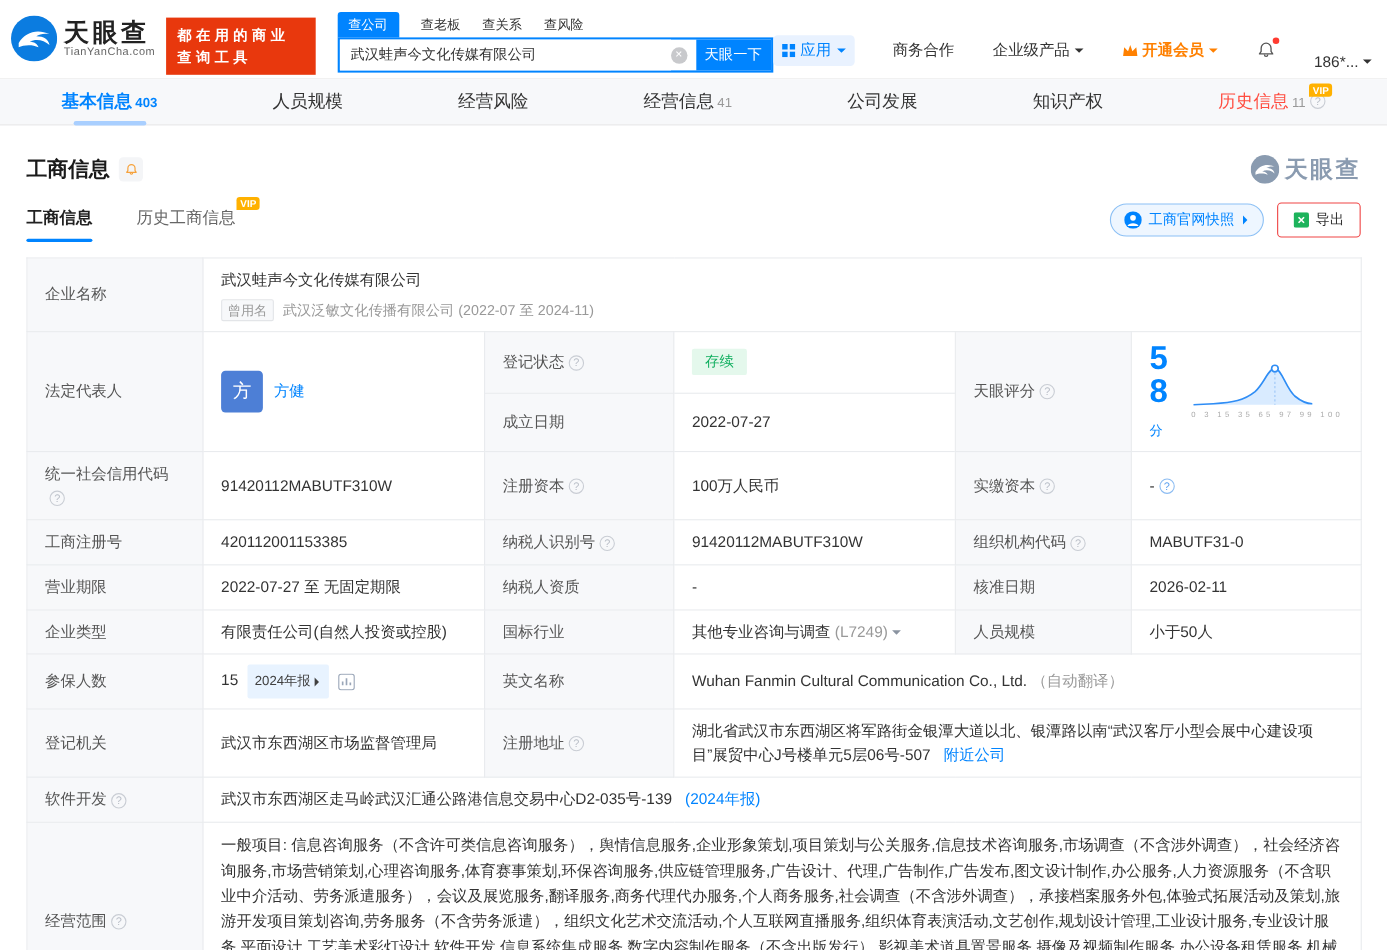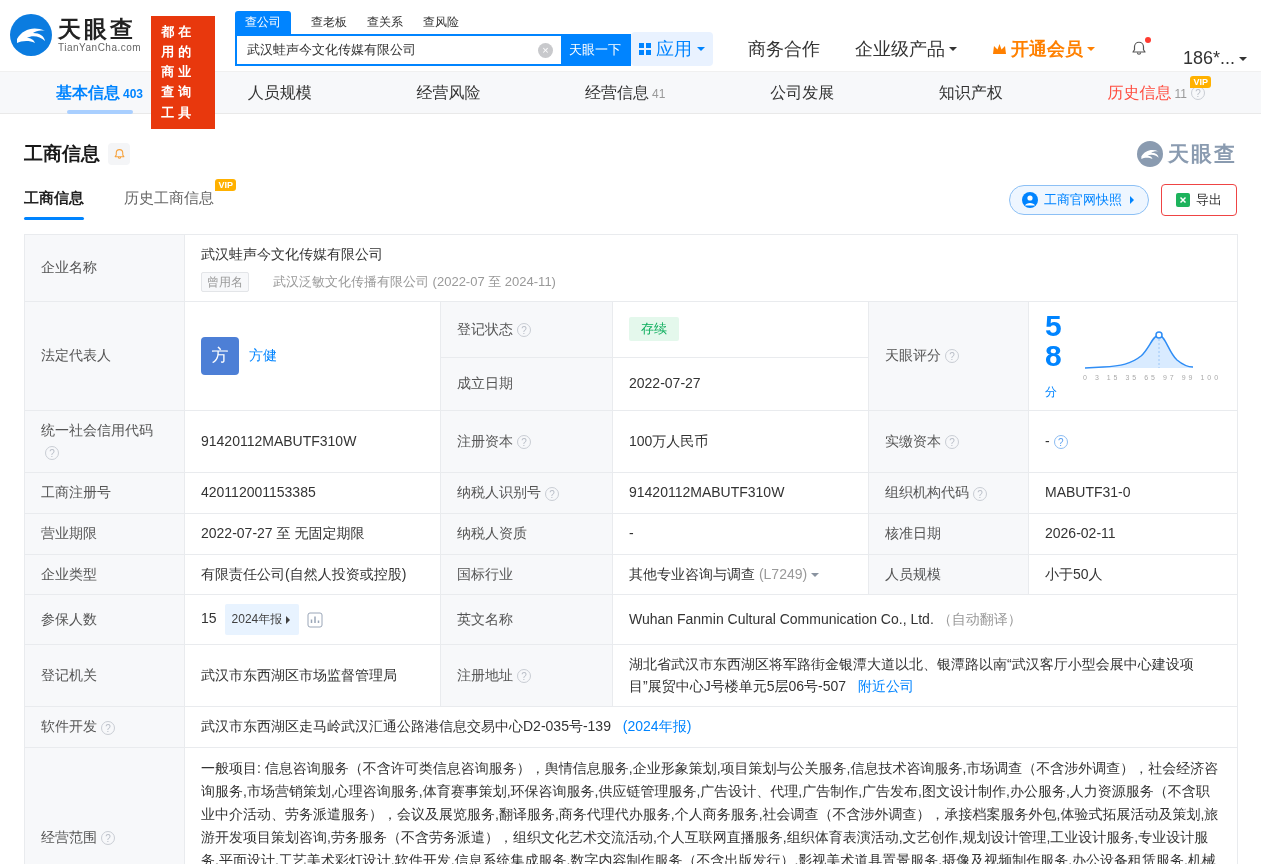--- a/index.html
+++ b/index.html
@@ -19,21 +19,21 @@
   .promo .l2 { font-size:12px; letter-spacing:1px; }
   .search-area { margin-left:20px; margin-top:2px; }
   .search-tabs { display:flex; align-items:flex-end; gap:20px; height:24px; font-size:12px; color:#333; }
   .search-tab { cursor:pointer; padding-bottom:3px; }
   .search-tab.active { background:#0084ff; color:#fff; padding:3px 10px 3px; border-radius:3px 3px 0 0; }
   .search-row { display:flex; border:2px solid #0084ff; width:396px; height:32px; background:#fff; }
   .search-input { flex:1; border:none; outline:none; padding:0 10px; font-size:13px; color:#333; font-family:inherit; }
   .clear-icon { width:15px; height:15px; border-radius:50%; background:#c8c9cc; color:#fff; font-size:11px; line-height:15px; text-align:center; align-self:center; margin-right:8px; cursor:pointer; }
   .clear-icon::before { content:"×"; }
   .search-btn { width:68px; background:#0084ff; color:#fff; border:none; font-size:13px; cursor:pointer; font-family:inherit; }
-  .top-menu { margin-left:auto; display:flex; align-items:center; gap:35px; margin-top:20px; font-size:18px; white-space:nowrap; }
+  .top-menu { margin-left:auto; display:flex; align-items:center; gap:35px; margin-top:20px; font-size:14px; white-space:nowrap; }
   .menu-apps { display:flex; align-items:center; gap:5px; background:#e9f2ff; color:#0084ff; padding:5px 8px; border-radius:4px; cursor:pointer; }
   .menu-item { color:#333; cursor:pointer; display:flex; align-items:center; gap:4px; }
   .menu-vip { color:#ff8000; cursor:pointer; display:flex; align-items:center; gap:4px; font-weight:bold; }
   .caret-down { display:inline-block; width:0; height:0; border:4px solid transparent; border-top-color:currentColor; transform:translateY(2px); }
   .bell-wrap { position:relative; cursor:pointer; display:flex; }
   .bell-dot { position:absolute; top:-3px; right:-3px; width:6px; height:6px; border-radius:50%; background:#ff3b30; }
   .user-phone { color:#333; display:flex; align-items:center; gap:4px; cursor:pointer;margin-top:20px; }
   
   .page-tabs { display:flex; align-items:center; justify-content:space-between; background:#f7f8fa; border-bottom:1px solid #e9e9e9; padding:0 56px; height:42px; }
   .page-tab { position:relative; height:42px; line-height:42px; font-size:16px; color:#333; cursor:pointer; white-space:nowrap; }
@@ -60,21 +60,21 @@
   .subtab .vip-tag { position:absolute; top:-10px; right:-22px; }
   .subtab-actions { margin-left:auto; display:flex; align-items:center; gap:12px; padding-bottom:8px; }
   .btn-snapshot { display:flex; align-items:center; gap:6px; background:#eef6ff; border:1px solid #8cc0f5; color:#0084ff; border-radius:16px; padding:5px 12px; font-size:13px; cursor:pointer; font-family:inherit; }
   .caret-right { display:inline-block; width:0; height:0; border:4px solid transparent; border-left-color:currentColor; transform:translateX(2px); }
   .btn-export { display:flex; align-items:center; gap:6px; background:#fff; border:1px solid #ef4444; color:#333; border-radius:4px; padding:6px 14px; font-size:13px; cursor:pointer; font-family:inherit; }
   
   table.info { width:100%; border-collapse:collapse; table-layout:fixed; margin-top:10px; }
   .info td { border:1px solid #e9ebee; padding:9px 16px; font-size:14px; color:#333; line-height:1.55; word-break:break-all; vertical-align:middle; }
   .info td.lbl { background:#f7f8fa; color:#555; }
   .former-line { margin-top:6px; font-size:13px; color:#999; }
-  .former-tag { display:inline-block; border:1px solid #e3e5e8; background:#f7f8fa; color:#999; font-size:12px; padding:0 5px; border-radius:2px; margin-right:24px; line-height:18px; }
+  .former-tag { display:inline-block; border:1px solid #e3e5e8; background:#f7f8fa; color:#999; font-size:12px; padding:0 5px; border-radius:2px; margin-right:8px; line-height:18px; }
   .rep-cell { display:flex; align-items:center; gap:10px; }
   .avatar { width:38px; height:38px; border-radius:4px; background:#4d7fd6; color:#fff; font-size:17px; display:flex; align-items:center; justify-content:center; flex:0 0 auto; }
   a.blue, .blue-link { color:#0084ff; text-decoration:none; cursor:pointer; }
   .status-badge { display:inline-block; background:#e4f8ec; color:#0fae5e; font-size:13px; padding:2px 12px; border-radius:2px; }
   .score-cell { display:flex; align-items:center; gap:10px; }
   .score-num { font-size:30px; font-weight:bold; color:#0084ff; line-height:1; }
   .score-unit { font-size:12px; color:#0084ff; font-weight:normal; }
   .score-chart { display:flex; flex-direction:column; }
   .score-ticks { font-size:7px; color:#aaa; letter-spacing:3px; margin-top:1px; white-space:nowrap; }
   .muted { color:#999; }

